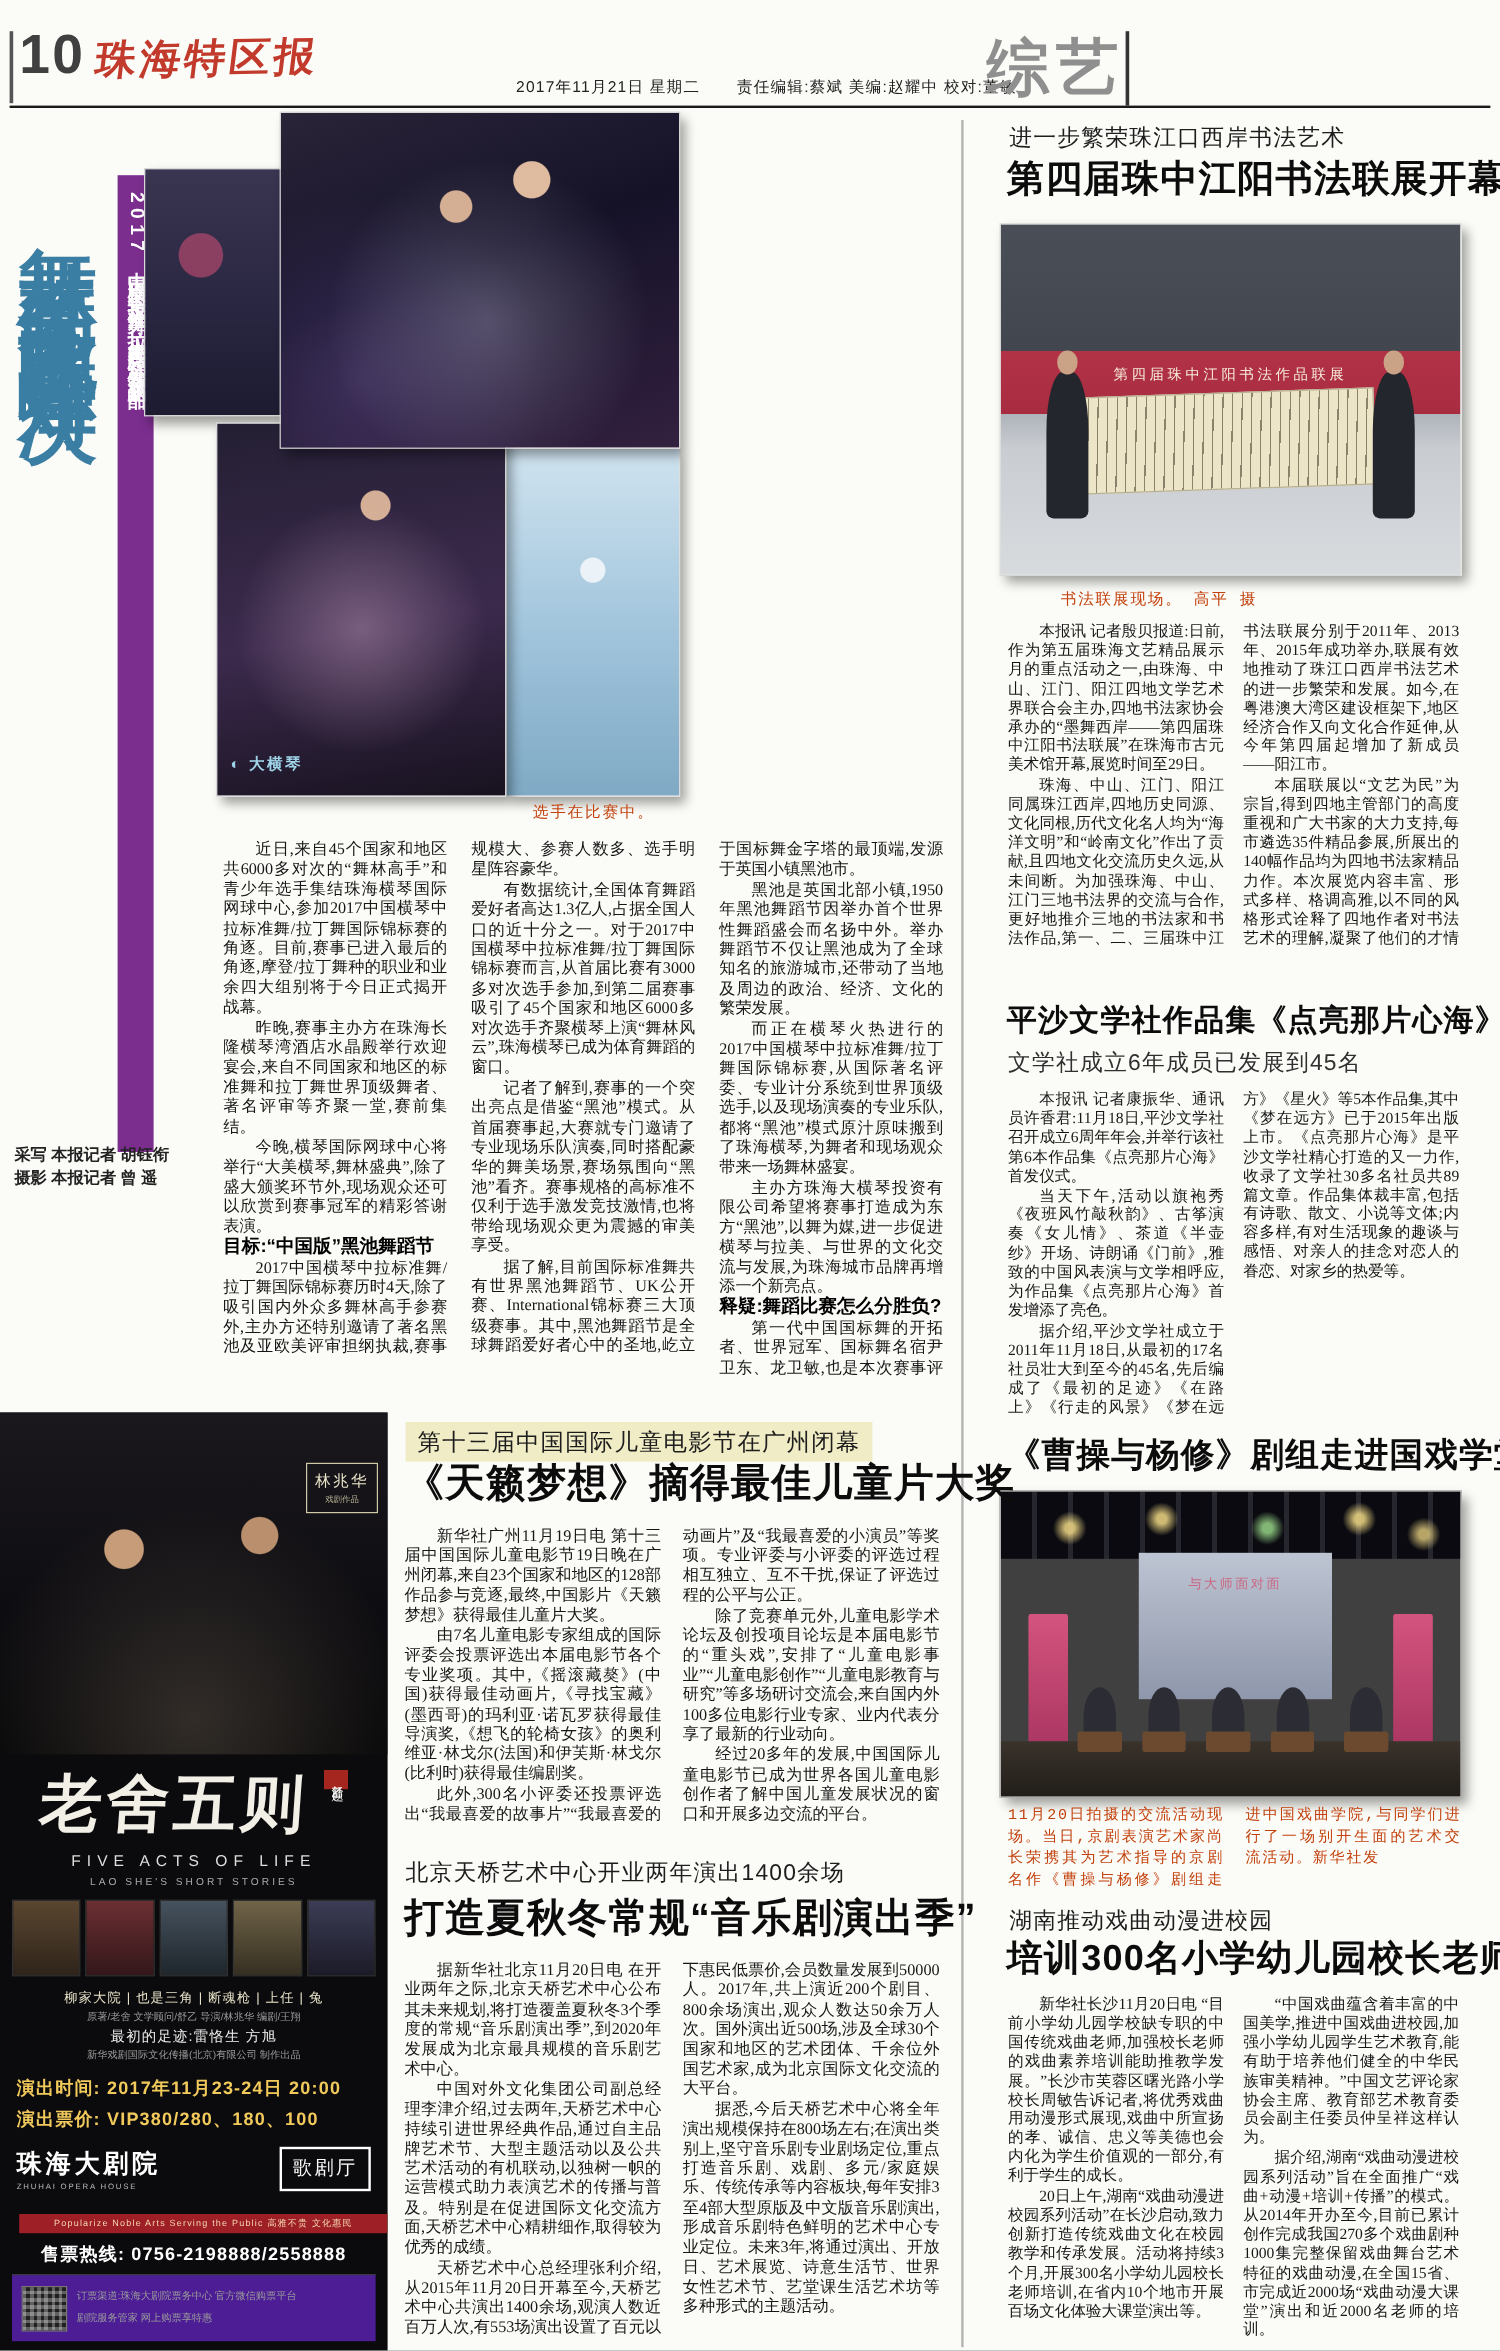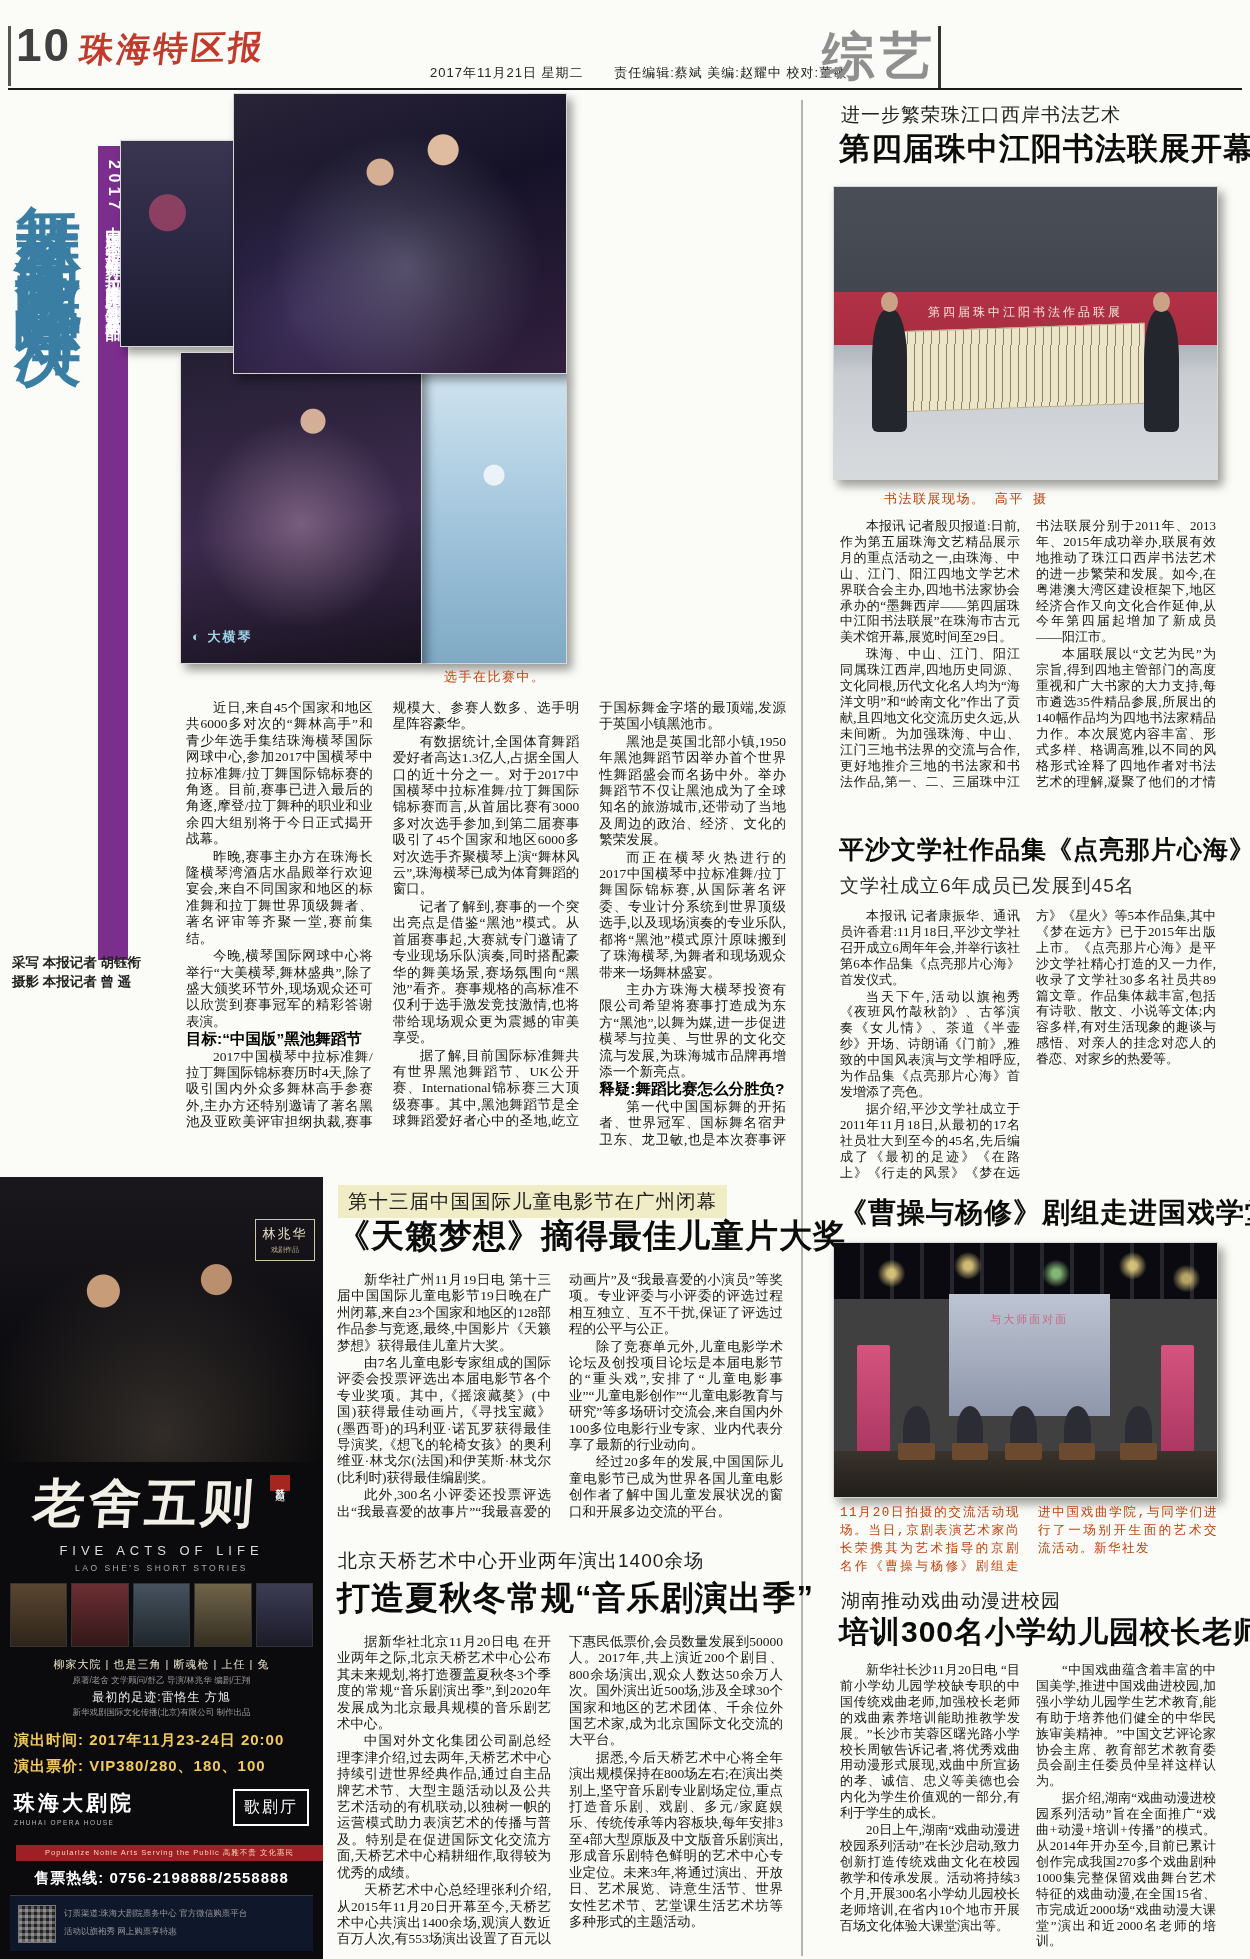--- a/index.html
+++ b/index.html
@@ -136,21 +136,21 @@
   .poster-producer{left:0;right:0;top:530px;text-align:center;font-size:8.5px;color:#9a9a9a;}
   .poster-time{left:14px;top:554px;font-size:15px;font-weight:bold;color:#f2ca5c;letter-spacing:1px;}
   .poster-price{left:14px;top:580px;font-size:15px;font-weight:bold;color:#f2ca5c;letter-spacing:1px;}
   .poster-venue{left:14px;right:14px;top:612px;display:flex;justify-content:space-between;align-items:center;}
   .venue-name{font-size:21px;font-weight:bold;color:#fff;letter-spacing:3px;font-family:"DejaVu Serif",serif;}
   .venue-en{font-size:6.5px;color:#bbb;letter-spacing:1.5px;margin-top:2px;}
   .hall-box{border:2px solid #fff;padding:6px 9px;font-size:16px;color:#fff;letter-spacing:2px;}
   .poster-redband{left:16px;right:0;top:668px;height:16px;background:#9e1f26;text-align:center;
                   font-size:7.5px;color:#f5d7b0;line-height:16px;letter-spacing:1px;}
   .poster-hotline{left:0;right:0;top:692px;text-align:center;font-size:15px;font-weight:bold;color:#fff;letter-spacing:1px;}
-  .poster-footer{left:10px;right:10px;top:718px;bottom:8px;background:#0f172a;border-top:1px solid #3a3a3f;}
+  .poster-footer{left:10px;right:10px;top:718px;bottom:8px;background:#4c1d95;border-top:1px solid #3a3a3f;}
   .qr{position:absolute;left:8px;top:9px;width:36px;height:36px;border:1px solid #777;
       background:repeating-linear-gradient(0deg,#555 0 3px,#111 3px 6px),repeating-linear-gradient(90deg,#555 0 3px,#111 3px 6px);
       background-blend-mode:screen;}
   .poster-f1{position:absolute;left:54px;top:12px;font-size:8.5px;color:#9a9a9a;}
   .poster-f2{position:absolute;left:54px;top:30px;font-size:8.5px;color:#9a9a9a;}
 </style>
 </head>
 <body>
 
 <div id="page">
@@ -297,17 +297,17 @@
         <div class="venue-name">珠海大剧院</div>
         <div class="venue-en">ZHUHAI OPERA HOUSE</div>
       </div>
       <div class="hall-box">歌剧厅</div>
     </div>
     <div class="abs poster-redband">Popularize Noble Arts Serving the Public  高雅不贵 文化惠民</div>
     <div class="abs poster-hotline">售票热线: 0756-2198888/2558888</div>
     <div class="abs poster-footer">
       <div class="qr"></div>
       <div class="poster-f1">订票渠道:珠海大剧院票务中心  官方微信购票平台</div>
-      <div class="poster-f2">活动以旗袍秀  网上购票享特惠</div>
+      <div class="poster-f2">剧院服务管家  网上购票享特惠</div>
     </div>
   </div>
 
 </div>
 
 </body></html>

